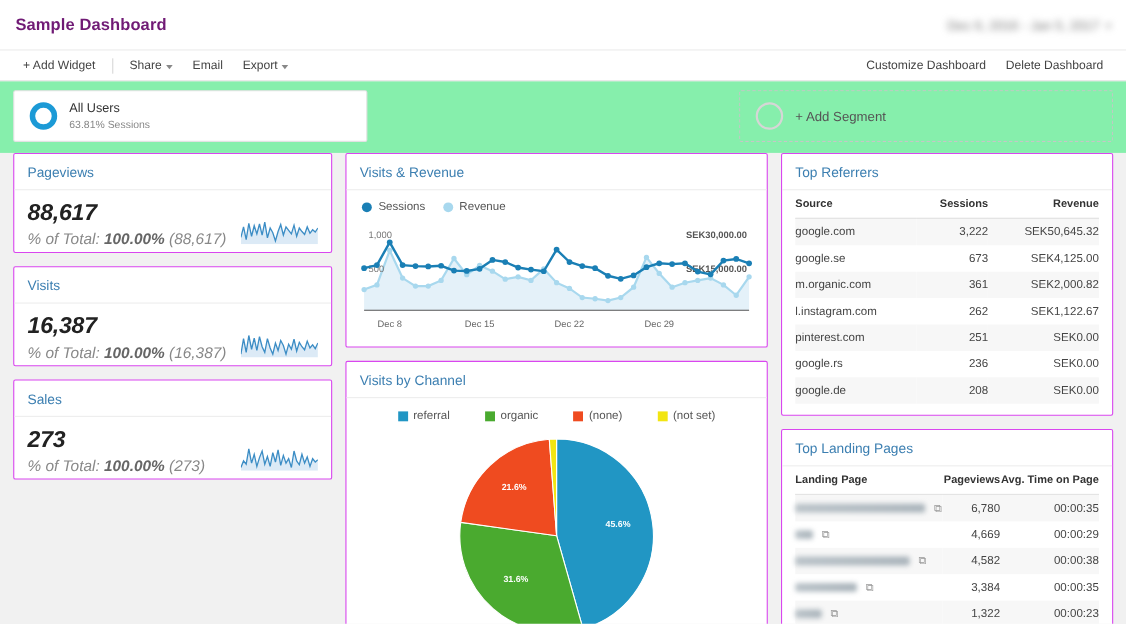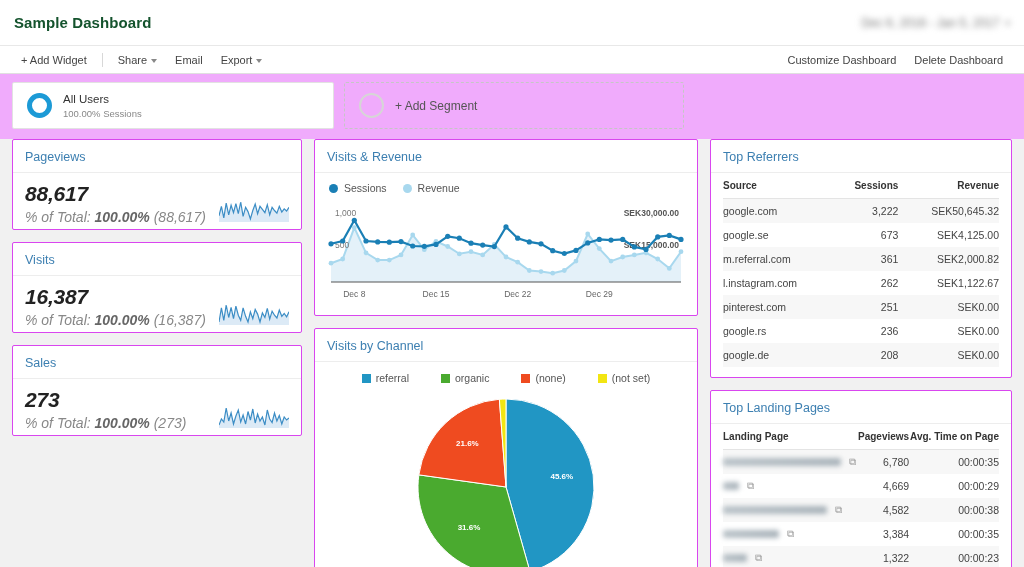--- a/index.html
+++ b/index.html
@@ -19,21 +19,21 @@
     background: #fff;
     display: flex;
     align-items: center;
     justify-content: space-between;
     padding: 0 14px;
     border-bottom: 1px solid #e8e8e8;
   }
   .page-title {
     font-size: 15px;
     font-weight: bold;
-    color: #14532d;
+    color: #701a75;
     letter-spacing: .1px;
   }
   .date-range {
     font-size: 12px;
     color: #777;
     filter: blur(3.2px);
     user-select: none;
     display: flex;
     align-items: center;
     gap: 6px;
@@ -73,21 +73,22 @@
     border-top: 4px solid #888;
     display: inline-block;
     margin-top: 2px;
   }
 
   
   .segment-bar {
     display: flex;
     gap: 10px;
     padding: 8px 12px 10px 12px;
-    background: #f0abfc;
+    background: #86efac;
+    justify-content: space-between;
   }
   .segment {
     background: #fff;
     border: 1px solid #e2e2e2;
     border-radius: 2px;
     height: 47px;
     display: flex;
     align-items: center;
     padding: 0 14px;
     gap: 11px;
@@ -251,21 +252,21 @@
       <span>Delete Dashboard</span>
     </div>
   </div>
 </div>
 
 <div class="segment-bar">
   <div class="segment">
     <div class="donut"></div>
     <div>
       <div class="seg-name">All Users</div>
-      <div class="seg-sub">100.00% Sessions</div>
+      <div class="seg-sub">63.81% Sessions</div>
     </div>
   </div>
   <div class="segment segment-add">
     <div class="donut empty"></div>
     <div class="seg-add-label">+ Add Segment</div>
   </div>
 </div>
 
 <div class="grid">
 
@@ -456,21 +457,21 @@
                 <td class="first">google.com</td>
                 <td>3,222</td>
                 <td>SEK50,645.32</td>
               </tr>
               <tr>
                 <td class="first">google.se</td>
                 <td>673</td>
                 <td>SEK4,125.00</td>
               </tr>
               <tr>
-                <td class="first">m.referral.com</td>
+                <td class="first">m.organic.com</td>
                 <td>361</td>
                 <td>SEK2,000.82</td>
               </tr>
               <tr>
                 <td class="first">l.instagram.com</td>
                 <td>262</td>
                 <td>SEK1,122.67</td>
               </tr>
               <tr>
                 <td class="first">pinterest.com</td>

